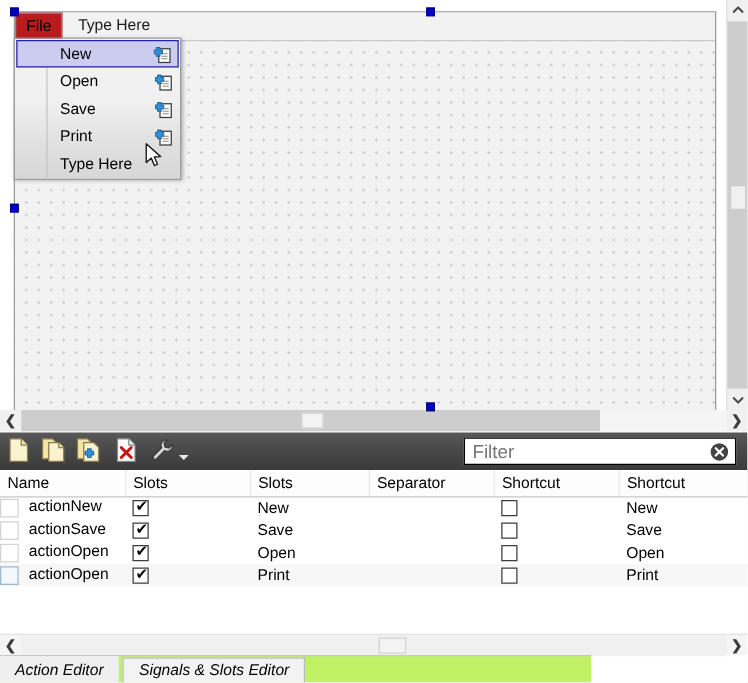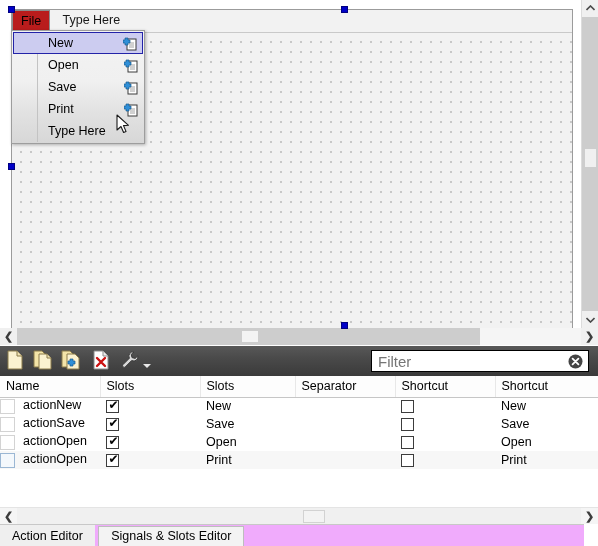--- a/index.html
+++ b/index.html
@@ -222,23 +222,24 @@
     position: absolute; left: 17px; right: 17px; top: 0; height: 17px;
     background: #f0f0f0;
   }
   .bot-hscroll .thumb {
     position: absolute; left: 286px; top: 2px; width: 22px; height: 13px;
     background: #f3f3f3; border: 1px solid #d2d2d2;
   }
 
   
   .tabbar {
-    position: absolute; left: 0; top: 524px; width: 584px; height: 22px;
-    background: #f0abfc;
+    position: absolute; left: 0; top: 524px; width: 473px; height: 22px;
+    background: #bef264;
     border-top: 1px solid #c8c8c8;
+    font-style: italic;
   }
   .tab {
     display: inline-block; height: 22px; line-height: 21px;
     padding: 0 12px; font-size: 12.5px; vertical-align: top;
   }
   .tab.active {
     background: #efefef;
     border-top: 1px solid #efefef;
   }
   .tab.inactive {

